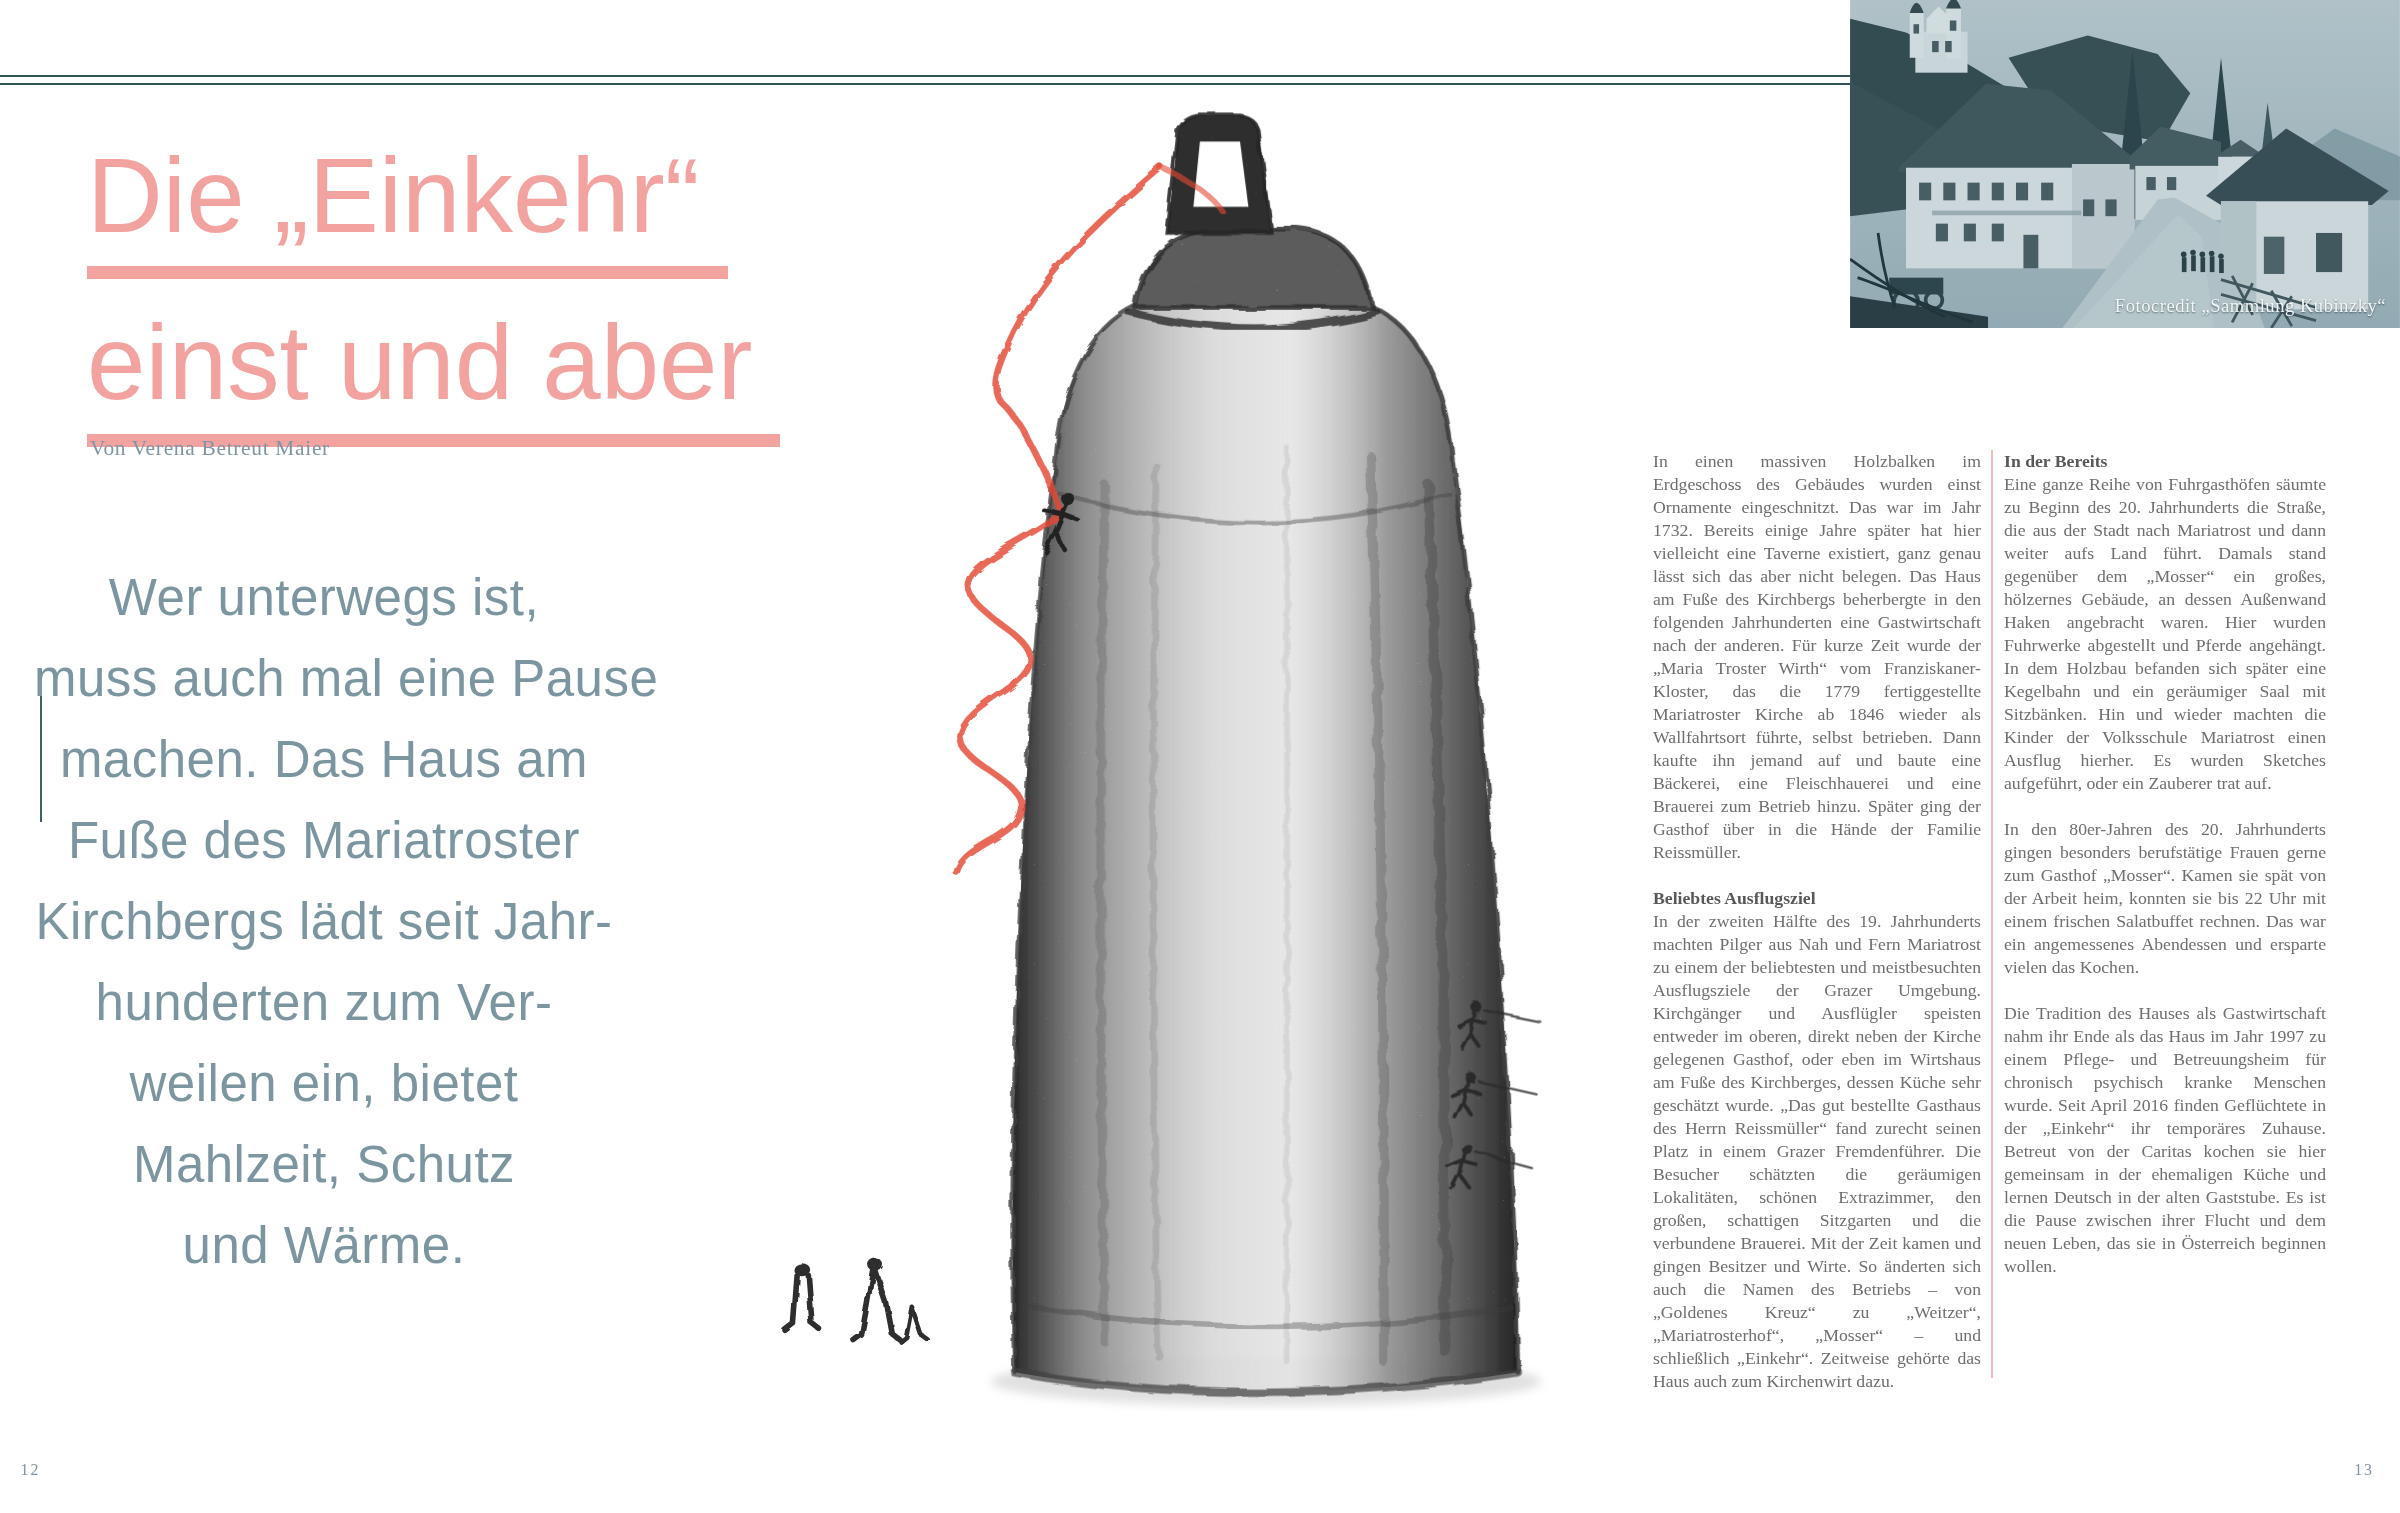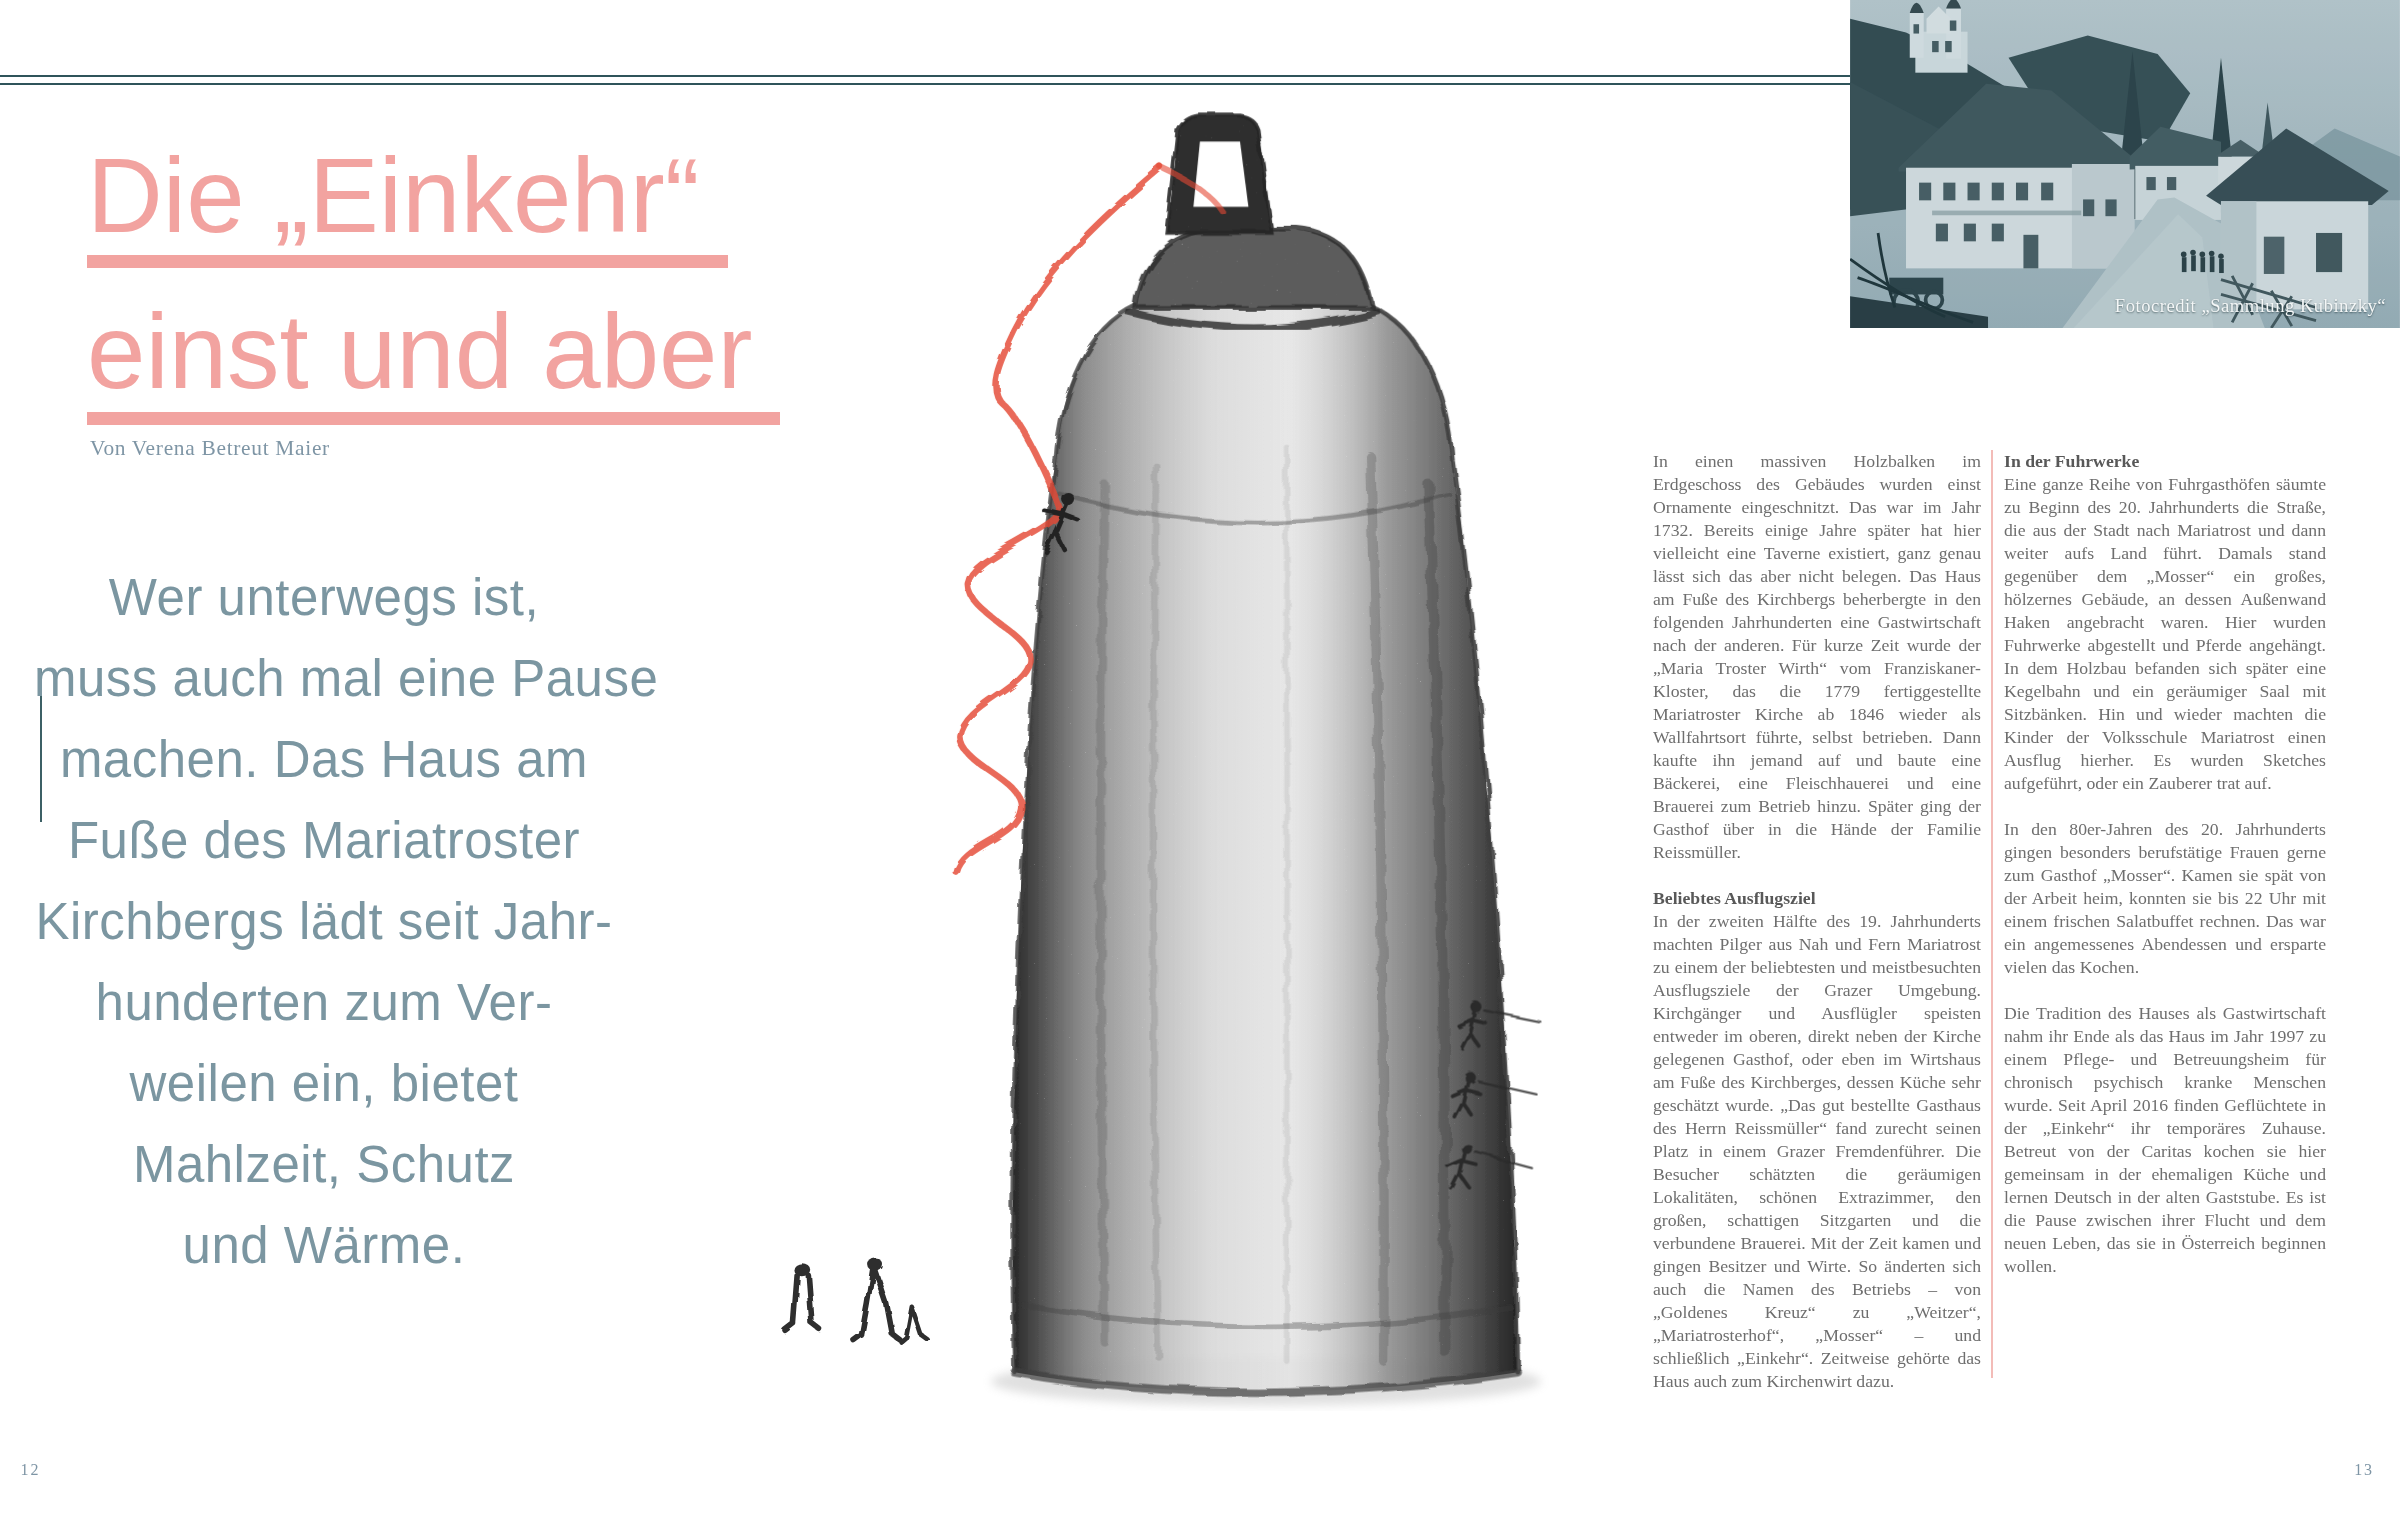--- a/index.html
+++ b/index.html
@@ -9,21 +9,21 @@
   
   .top-rule{position:absolute;left:0;top:75px;width:1850px;height:5.6px;
             border-top:2.8px solid #2f545a;border-bottom:2.8px solid #2f545a;box-sizing:content-box;}
 
   
   .margin-rule{position:absolute;left:40px;top:669px;width:1.9px;height:153px;background:#3c6065;}
 
   
   .headline{position:absolute;left:87px;top:140px;font-family:"Liberation Sans", sans-serif;
             color:#f2a3a0;font-size:105px;line-height:1.06;font-weight:400;}
-  .hl-line{display:table;border-bottom:13px solid #f2a3a0;padding:0 28px 4px 0;margin-bottom:28px;white-space:nowrap;}
+  .hl-line{display:table;border-bottom:13px solid #f2a3a0;padding:0 28px 15px 0;margin-bottom:28px;white-space:nowrap;}
 
   .byline{position:absolute;left:90px;top:436px;font-size:21.4px;color:#7e95a5;letter-spacing:0.7px;}
 
   
   .pullquote{position:absolute;left:34px;top:557px;width:580px;text-align:center;
              font-family:"Liberation Sans", sans-serif;color:#7b96a1;font-size:51px;
              line-height:81px;font-weight:400;letter-spacing:0.5px;}
   .pq-line{display:block;white-space:nowrap;}
 
   
@@ -289,21 +289,21 @@
 
   <div class="col col-1">
     <p>In einen massiven Holzbalken im Erdgeschoss des Gebäudes wurden einst Ornamente eingeschnitzt. Das war im Jahr 1732. Bereits einige Jahre später hat hier vielleicht eine Taverne existiert, ganz genau lässt sich das aber nicht belegen. Das Haus am Fuße des Kirchbergs beherbergte in den folgenden Jahrhunderten eine Gastwirtschaft nach der anderen. Für kurze Zeit wurde der „Maria Troster Wirth“ vom Franziskaner-Kloster, das die 1779 fertiggestellte Mariatroster Kirche ab 1846 wieder als Wallfahrtsort führte, selbst betrieben. Dann kaufte ihn jemand auf und baute eine Bäckerei, eine Fleischhauerei und eine Brauerei zum Betrieb hinzu. Später ging der Gasthof über in die Hände der Familie Reissmüller.</p>
     <p class="subhead">Beliebtes Ausflugsziel</p>
     <p>In der zweiten Hälfte des 19. Jahrhunderts machten Pilger aus Nah und Fern Mariatrost zu einem der beliebtesten und meistbesuchten Ausflugsziele der Grazer Umgebung. Kirchgänger und Ausflügler speisten entweder im oberen, direkt neben der Kirche gelegenen Gasthof, oder eben im Wirtshaus am Fuße des Kirchberges, dessen Küche sehr geschätzt wurde. „Das gut bestellte Gasthaus des Herrn Reissmüller“ fand zurecht seinen Platz in einem Grazer Fremdenführer. Die Besucher schätzten die geräumigen Lokalitäten, schönen Extrazimmer, den großen, schattigen Sitzgarten und die verbundene Brauerei. Mit der Zeit kamen und gingen Besitzer und Wirte. So änderten sich auch die Namen des Betriebs – von „Goldenes Kreuz“ zu „Weitzer“, „Mariatrosterhof“, „Mosser“ – und schließlich „Einkehr“. Zeitweise gehörte das Haus auch zum Kirchenwirt dazu.</p>
   </div>
 
   <div class="col-divider"></div>
 
   <div class="col col-2">
-    <p class="subhead">In der Fuhrwerke</p>
+    <p class="subhead">In der Bereits</p>
     <p>Eine ganze Reihe von Fuhrgasthöfen säumte zu Beginn des 20. Jahrhunderts die Straße, die aus der Stadt nach Mariatrost und dann weiter aufs Land führt. Damals stand gegenüber dem „Mosser“ ein großes, hölzernes Gebäude, an dessen Außenwand Haken angebracht waren. Hier wurden Fuhrwerke abgestellt und Pferde angehängt. In dem Holzbau befanden sich später eine Kegelbahn und ein geräumiger Saal mit Sitzbänken. Hin und wieder machten die Kinder der Volksschule Mariatrost einen Ausflug hierher. Es wurden Sketches aufgeführt, oder ein Zauberer trat auf.</p>
     <p>In den 80er-Jahren des 20. Jahrhunderts gingen besonders berufstätige Frauen gerne zum Gasthof „Mosser“. Kamen sie spät von der Arbeit heim, konnten sie bis 22 Uhr mit einem frischen Salatbuffet rechnen. Das war ein angemessenes Abendessen und ersparte vielen das Kochen.</p>
     <p>Die Tradition des Hauses als Gastwirtschaft nahm ihr Ende als das Haus im Jahr 1997 zu einem Pflege- und Betreuungsheim für chronisch psychisch kranke Menschen wurde. Seit April 2016 finden Geflüchtete in der „Einkehr“ ihr temporäres Zuhause. Betreut von der Caritas kochen sie hier gemeinsam in der ehemaligen Küche und lernen Deutsch in der alten Gaststube. Es ist die Pause zwischen ihrer Flucht und dem neuen Leben, das sie in Österreich beginnen wollen.</p>
   </div>
 
   <div class="page-num left">12</div>
   <div class="page-num right">13</div>
 
 </div>
 

